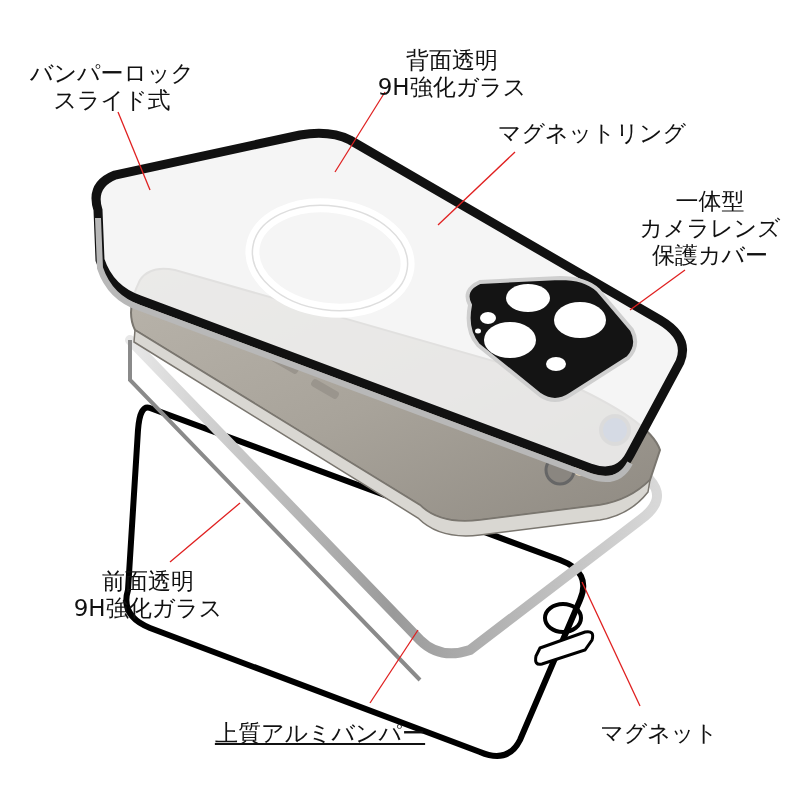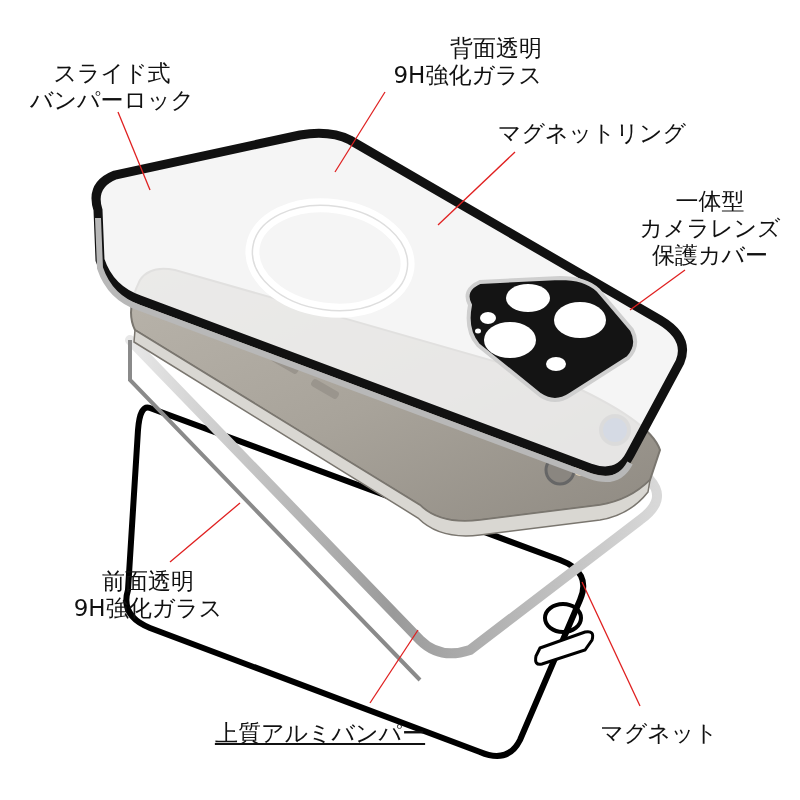--- a/index.html
+++ b/index.html
@@ -76,25 +76,25 @@
       <line x1="385" y1="92" x2="335" y2="172"></line>
       <line x1="515" y1="152" x2="438" y2="225"></line>
       <line x1="685" y1="270" x2="630" y2="310"></line>
       <line x1="170" y1="562" x2="240" y2="503"></line>
       <line x1="370" y1="703" x2="418" y2="630"></line>
       <line x1="640" y1="706" x2="582" y2="582"></line>
     </g>
   </svg>
 
   <div class="label" style="left:22px; top:60px; width:180px;">
+    <span>バンパーロック</span>
     <span>スライド式</span>
-    <span>バンパーロック</span>
   </div>
 
-  <div class="label" style="left:362px; top:35px; width:180px;text-align:right;">
+  <div class="label" style="left:362px; top:47px; width:180px;">
     <span>背面透明</span>
     <span>9H強化ガラス</span>
   </div>
 
   <div class="label" style="left:630px; top:188px; width:160px;">
     <span>一体型</span>
     <span>カメラレンズ</span>
     <span>保護カバー</span>
   </div>
 

